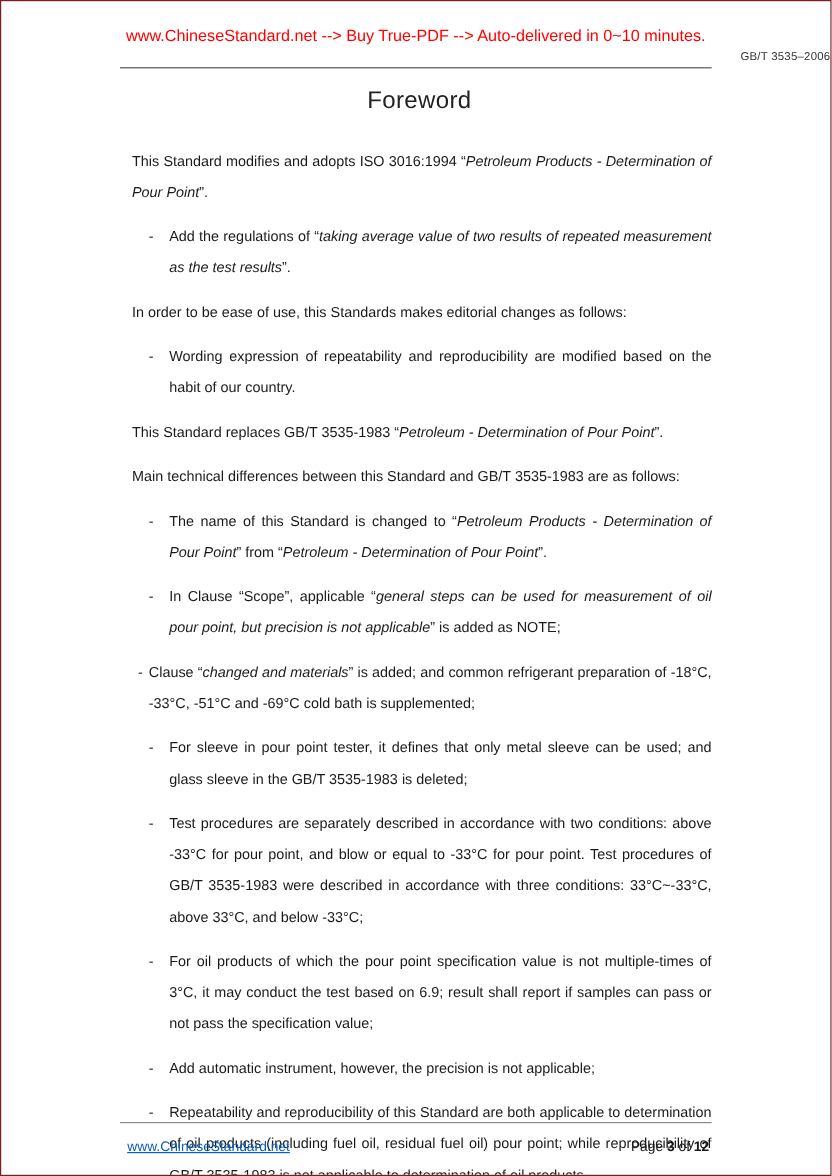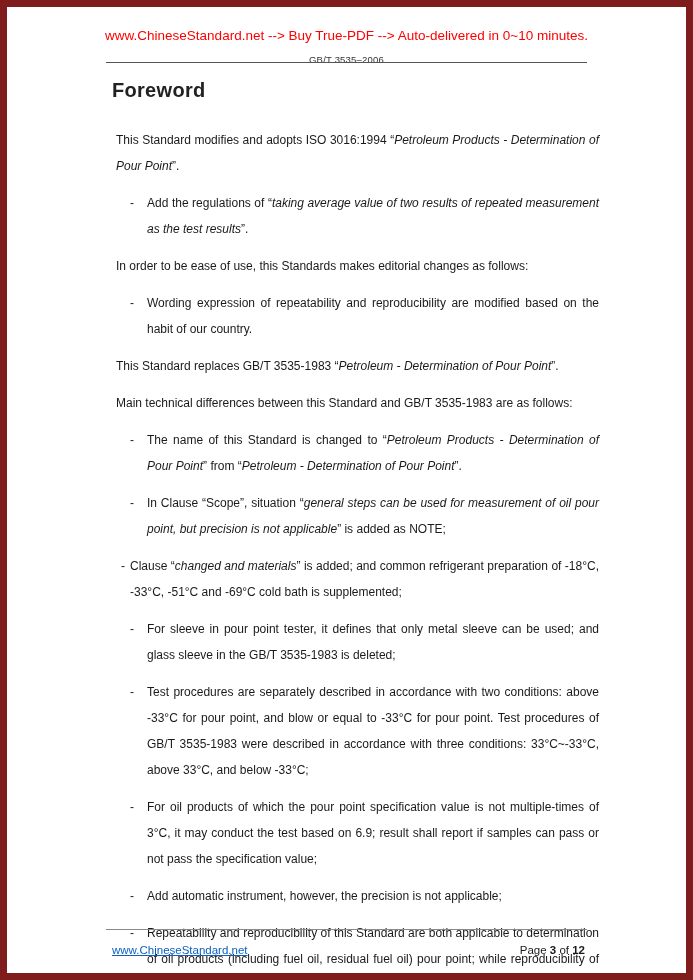--- a/index.html
+++ b/index.html
@@ -1,52 +1,53 @@
 <!DOCTYPE html>
 <html style="--red: #ff0000; --link: #0b5fc0; --text: #1a1a1a; --rule: #555555;"><head>
 <meta charset="utf-8">
 <style>
   html, body { margin:0; padding:0; background:#9e9e9e; }
   .page {
     position:relative;
     width:693px; height:980px;
     margin:0 auto;
     background:#ffffff;
-    border:7px solid #7f1d1d;
+    border:1px solid #7f1d1d;
     box-sizing:border-box;
     font-family:"Liberation Sans", sans-serif;
     color:var(--text, #1a1a1a);
     overflow:hidden;
   }
   .banner {
     position:absolute; top:21px; left:0; right:0;
     text-align:center;
     font-size:13.5px;
     color:var(--red, #ff0000);
     cursor:pointer;
     white-space:nowrap;
   }
   .doc-number {
-    position:absolute; top:47px; left:0; right:0;
-    text-align:center;
+    position:absolute; top:41px; left:0; right:0;
+    text-align:right;
     font-size:9.5px;
     color:#333333;
     letter-spacing:0.2px;
   }
   .header-rule {
     position:absolute; top:55px; left:99px; right:99px;
     border-top:1px solid var(--rule, #555555);
   }
   .content {
     position:absolute; top:72px; left:105px; width:487px;
   }
   .title {
     margin:0 0 25px 0;
+    text-align:center;
     font-size:20px;
-    font-weight:700;
+    font-weight:400;
     color:#222222;
     letter-spacing:0.3px;
   }
   .block {
     font-size:12px;
     line-height:26px;
     margin:0 0 11px 4px;
     text-align:justify;
   }
   p.block { margin-top:0; }
@@ -96,21 +97,21 @@
           <div class="btext"><span>Wording expression of repeatability and reproducibility are modified based on the habit of our country.</span></div>
         </div>
         <p class="block para"><span>This Standard replaces GB/T 3535-1983 “</span><em>Petroleum - Determination of Pour Point</em><span>”.</span></p>
         <p class="block para"><span>Main technical differences between this Standard and GB/T 3535-1983 are as follows:</span></p>
         <div class="block bullet">
           <span class="dash">-</span>
           <div class="btext"><span>The name of this Standard is changed to “</span><em>Petroleum Products - Determination of Pour Point</em><span>” from “</span><em>Petroleum - Determination of Pour Point</em><span>”.</span></div>
         </div>
         <div class="block bullet">
           <span class="dash">-</span>
-          <div class="btext"><span>In Clause “Scope”, situation “</span><em>general steps can be used for measurement of oil pour point, but precision is not applicable</em><span>” is added as NOTE;</span></div>
+          <div class="btext"><span>In Clause “Scope”, applicable “</span><em>general steps can be used for measurement of oil pour point, but precision is not applicable</em><span>” is added as NOTE;</span></div>
         </div>
         <div class="block bullet flush">
           <span class="dash">-</span>
           <div class="btext"><span>Clause “</span><em>changed and materials</em><span>” is added; and common refrigerant preparation of -18°C, -33°C, -51°C and -69°C cold bath is supplemented;</span></div>
         </div>
         <div class="block bullet">
           <span class="dash">-</span>
           <div class="btext"><span>For sleeve in pour point tester, it defines that only metal sleeve can be used; and glass sleeve in the GB/T 3535-1983 is deleted;</span></div>
         </div>
         <div class="block bullet">

